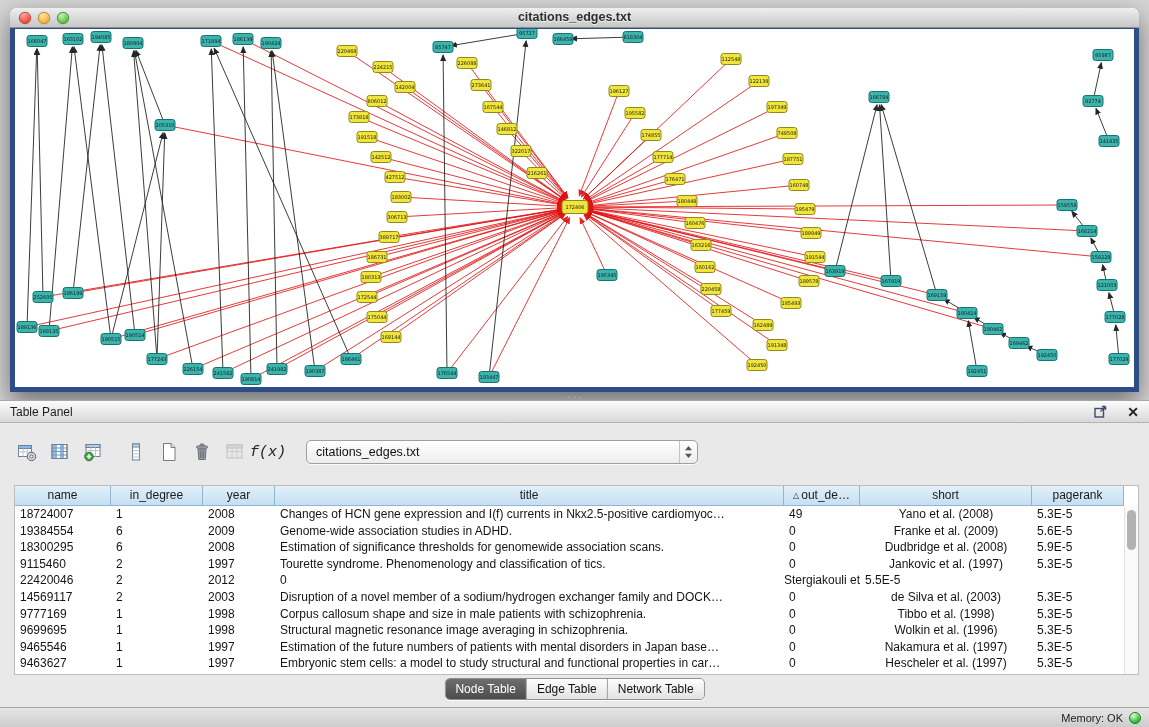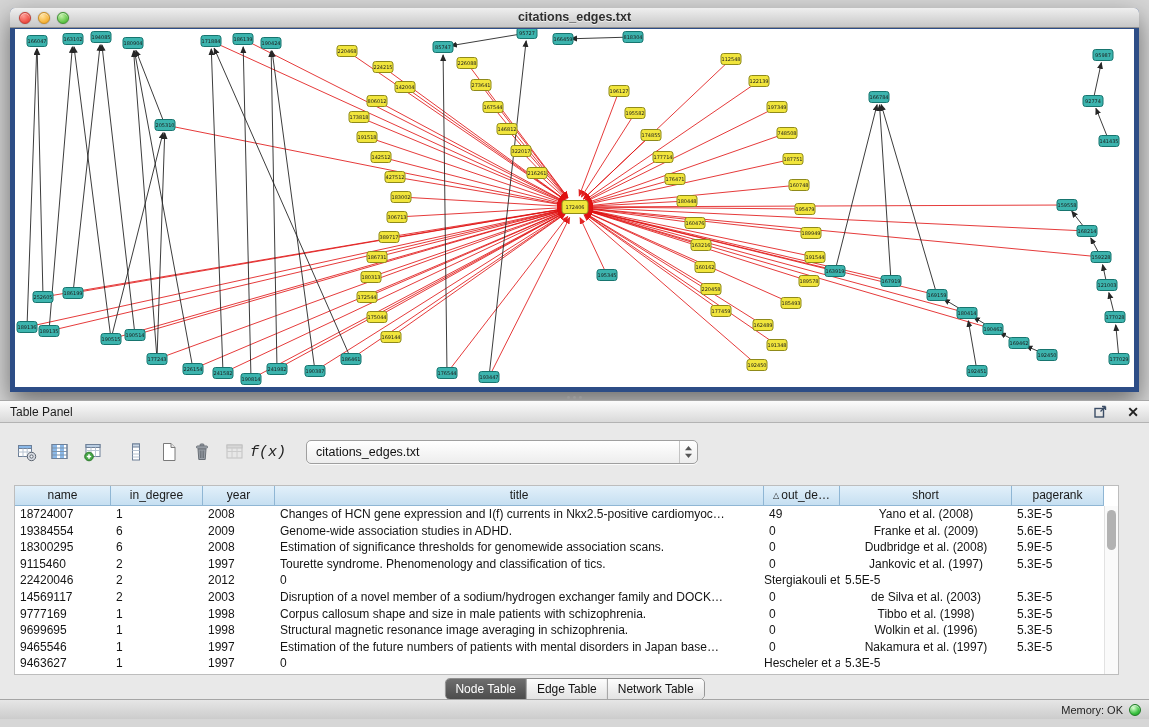--- a/index.html
+++ b/index.html
@@ -69,21 +69,21 @@
   .network-select {
     margin-left: 18px; width: 392px; height: 24px; background: linear-gradient(#ffffff,#ededed);
     border: 1px solid #9f9f9f; border-radius: 5px; display: flex; align-items: center;
     font-size: 12.5px; color: #111; padding-left: 9px; box-shadow: 0 1px 0 rgba(255,255,255,.8);
   }
   .network-select .val { flex: 1; }
   .combo-arrows { width: 18px; height: 100%; display: flex; align-items: center; justify-content: center; border-left: 1px solid #c4c4c4; }
 
   
   .table-wrap {
-    position: absolute; left: 14px; right: 30px; top: 84px; height: 190px;
+    position: absolute; left: 14px; right: 10px; top: 84px; height: 190px;
     background: #fff; border: 1px solid #bdbdbd;
   }
   .thead, .trow { display: grid; grid-template-columns: 96px 92px 72px 1fr 76px 172px 92px; margin-right: 14px; }
   .th {
     height: 20px; line-height: 19px; text-align: center; font-size: 12px; color: #1a1a1a;
     background: linear-gradient(#e2f0fa, #c6dff1);
     border-right: 1px solid #8fb6d4; border-bottom: 1px solid #8fb6d4;
     overflow: hidden; white-space: nowrap;
   }
   .th .sort { font-size: 8px; vertical-align: 1px; margin-right: 2px; }
@@ -107,21 +107,21 @@
   }
   .tab {
     padding: 3px 10px; font-size: 12px; color: #111;
     background: linear-gradient(#fdfdfd, #e3e3e3); border-right: 1px solid #9a9a9a;
   }
   .tab:last-child { border-right: none; }
   .tab.active { background: linear-gradient(#6e6e6e, #4c4c4c); color: #fff; }
 
   
   .statusbar {
-    position: absolute; left: 0; bottom: 8px; width: 100%; height: 20px;
+    position: absolute; left: 0; bottom: 0; width: 100%; height: 20px;
     background: linear-gradient(#e6e6e6, #cccccc); border-top: 1px solid #a5a5a5;
     display: flex; align-items: center; justify-content: flex-end; gap: 6px;
     padding-right: 8px; font-size: 11px; color: #222;
   }
   .mem-dot {
     width: 12px; height: 12px; border-radius: 50%;
     background: radial-gradient(circle at 35% 30%, #dcffd2, #39c13f 60%, #1e9a26);
     border: 1px solid #1b7a21; box-shadow: inset 0 1px 1px rgba(255,255,255,.7);
   }
 </style>
@@ -831,20 +831,21 @@
             <div class="td c2">1997</div>
             <div class="td c3">Estimation of the future numbers of patients with mental disorders in Japan base…</div>
             <div class="td c4">0</div>
             <div class="td c5">Nakamura et al. (1997)</div>
             <div class="td c6">5.3E-5</div>
           </div>
           <div class="trow">
             <div class="td c0">9463627</div>
             <div class="td c1">1</div>
             <div class="td c2">1997</div>
+            <div class="td c3">Embryonic stem cells: a model to study structural and functional properties in car…</div>
             <div class="td c4">0</div>
             <div class="td c5">Hescheler et al. (1997)</div>
             <div class="td c6">5.3E-5</div>
           </div>
         </div>
       <div class="vscroll">
           <div class="thumb"></div>
         </div>
     </div>
 

